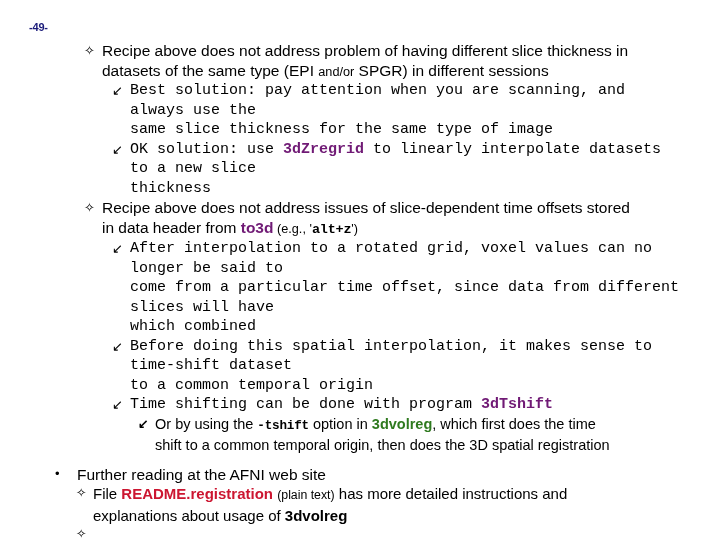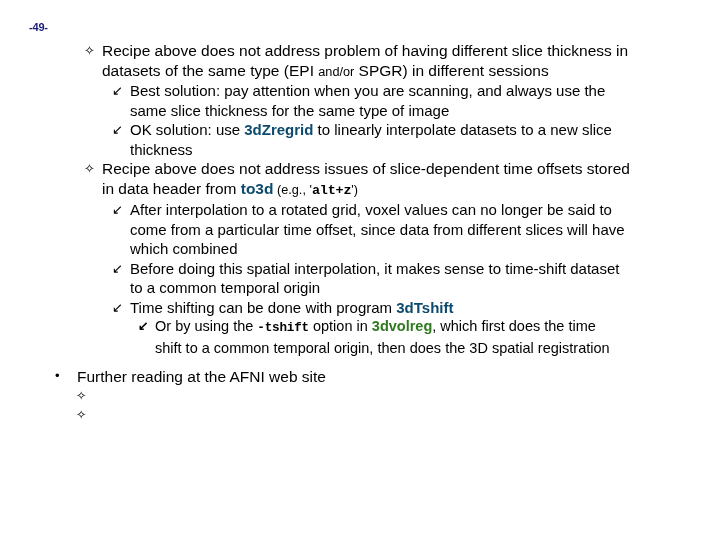--- a/index.html
+++ b/index.html
@@ -56,41 +56,41 @@
   }
 
   
   .lvl1 { padding-left: 84px; font-size: 15.5px; }
   .lvl1 > .bullet { width: 18px; font-size: 13px; }
   .lvl1 > .text { padding-right: 36px; }
 
   
   .lvl2 { padding-left: 112px; font-size: 15px; }
   .lvl2 > .bullet { width: 18px; font-size: 13px; }
-  .lvl2 > .text { padding-right: 32px; }
+  .lvl2 > .text { padding-right: 32px; font-family: Liberation Mono, monospace; }
 
   
   .lvl3 { padding-left: 138px; font-size: 14.5px; }
   .lvl3 > .bullet { width: 17px; font-size: 12.5px; font-weight: bold; }
   .lvl3 > .text { padding-right: 3px; }
 
   
   .lvl0 { padding-left: 55px; font-size: 15.5px; }
   .lvl0 > .bullet { width: 22px; font-size: 13px; line-height: 18px; }
   .lvl0 > .text { padding-right: 8px; }
 
   
   .lvl1b { padding-left: 76px; font-size: 15px; }
   .lvl1b > .bullet { width: 17px; font-size: 12.5px; }
   .lvl1b > .text { padding-right: 24px; }
 
   .gap-top { margin-top: 9px; }
 
   
-  .green { color: #0c4a6e; font-weight: bold; }
+  .green { color: #701a75; font-weight: bold; }
   .green2 { color: #2f7a1f; font-weight: bold; }
   .red { color: #cc1631; font-weight: bold; }
   .bk-bold { font-weight: bold; }
   .mono { font-family: "Liberation Mono", monospace; font-weight: bold; font-size: 0.87em; letter-spacing: -0.2px; text-align: right; }
   .small { font-size: 0.82em; margin-top: 20px; }
 </style>
 </head>
 <body>
 
 <div class="slide">
@@ -171,20 +171,25 @@
       </span>
     </div>
 
     <div class="row lvl0 gap-top">
       <span class="bullet">•</span>
       <span class="text">Further reading at the AFNI web site</span>
     </div>
 
     <div class="row lvl1b">
       <span class="bullet">✧</span>
+      <span class="text">
+        <span>File </span><span class="red">README.registration</span><span> </span><span class="small">(plain text)</span><span> has more detailed instructions and</span>
+        <br>
+        <span>explanations about usage of </span><span class="bk-bold">3dvolreg</span>
+      </span>
     </div>
 
     <div class="row lvl1b">
       <span class="bullet">✧</span>
     </div>
 
   </div>
 </div>
 
 </body></html>

